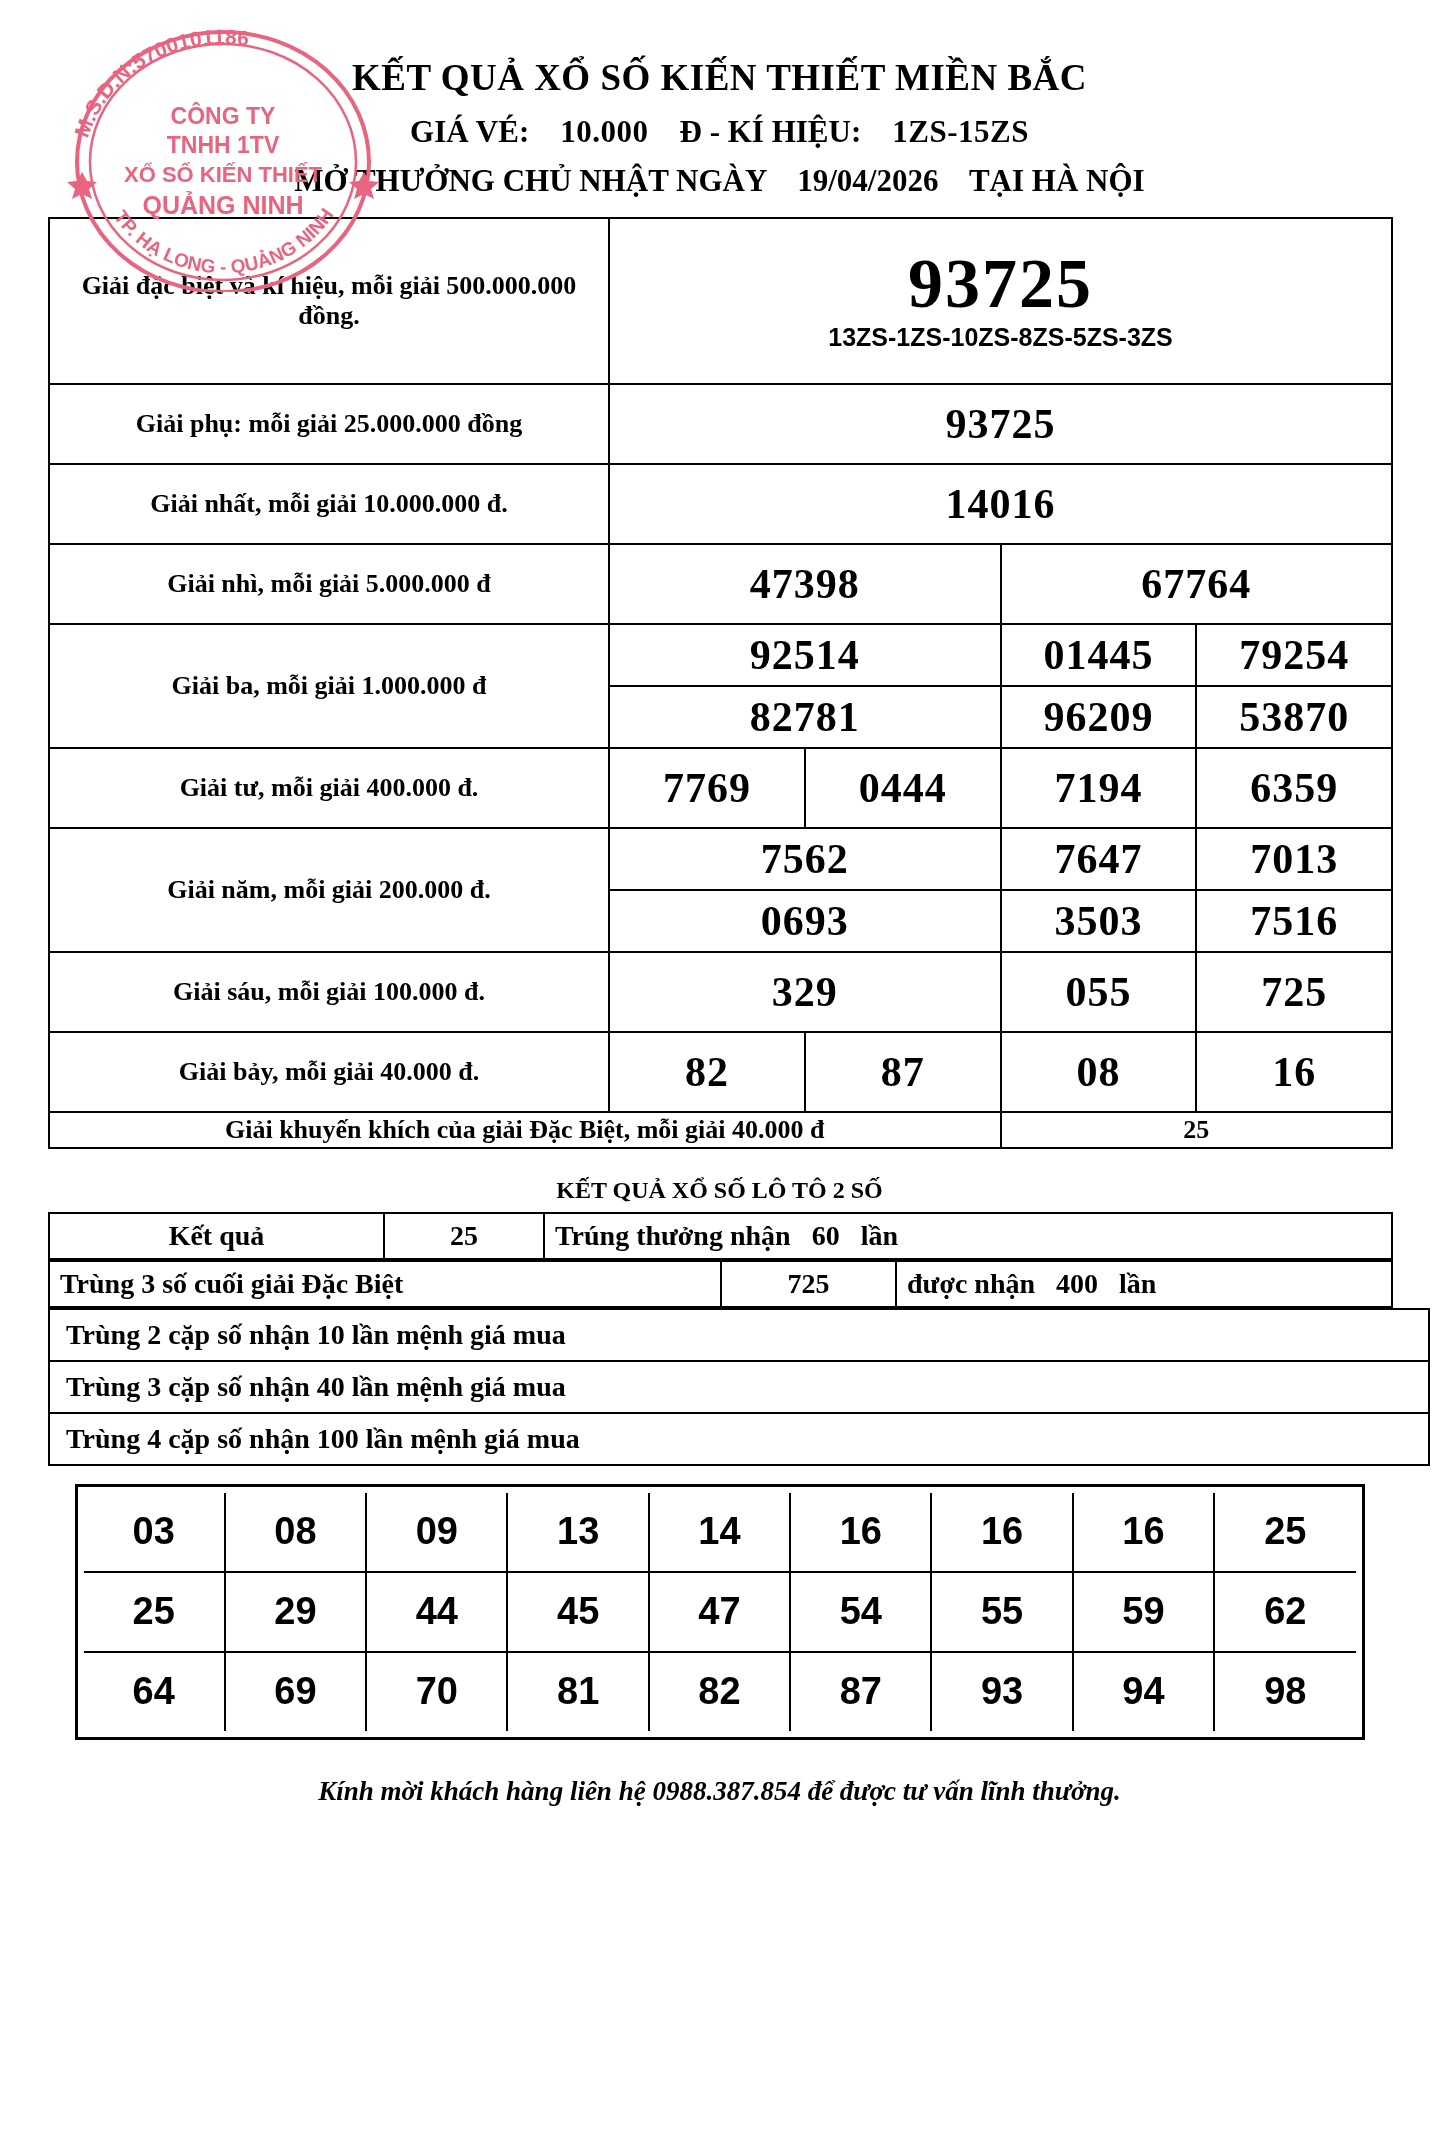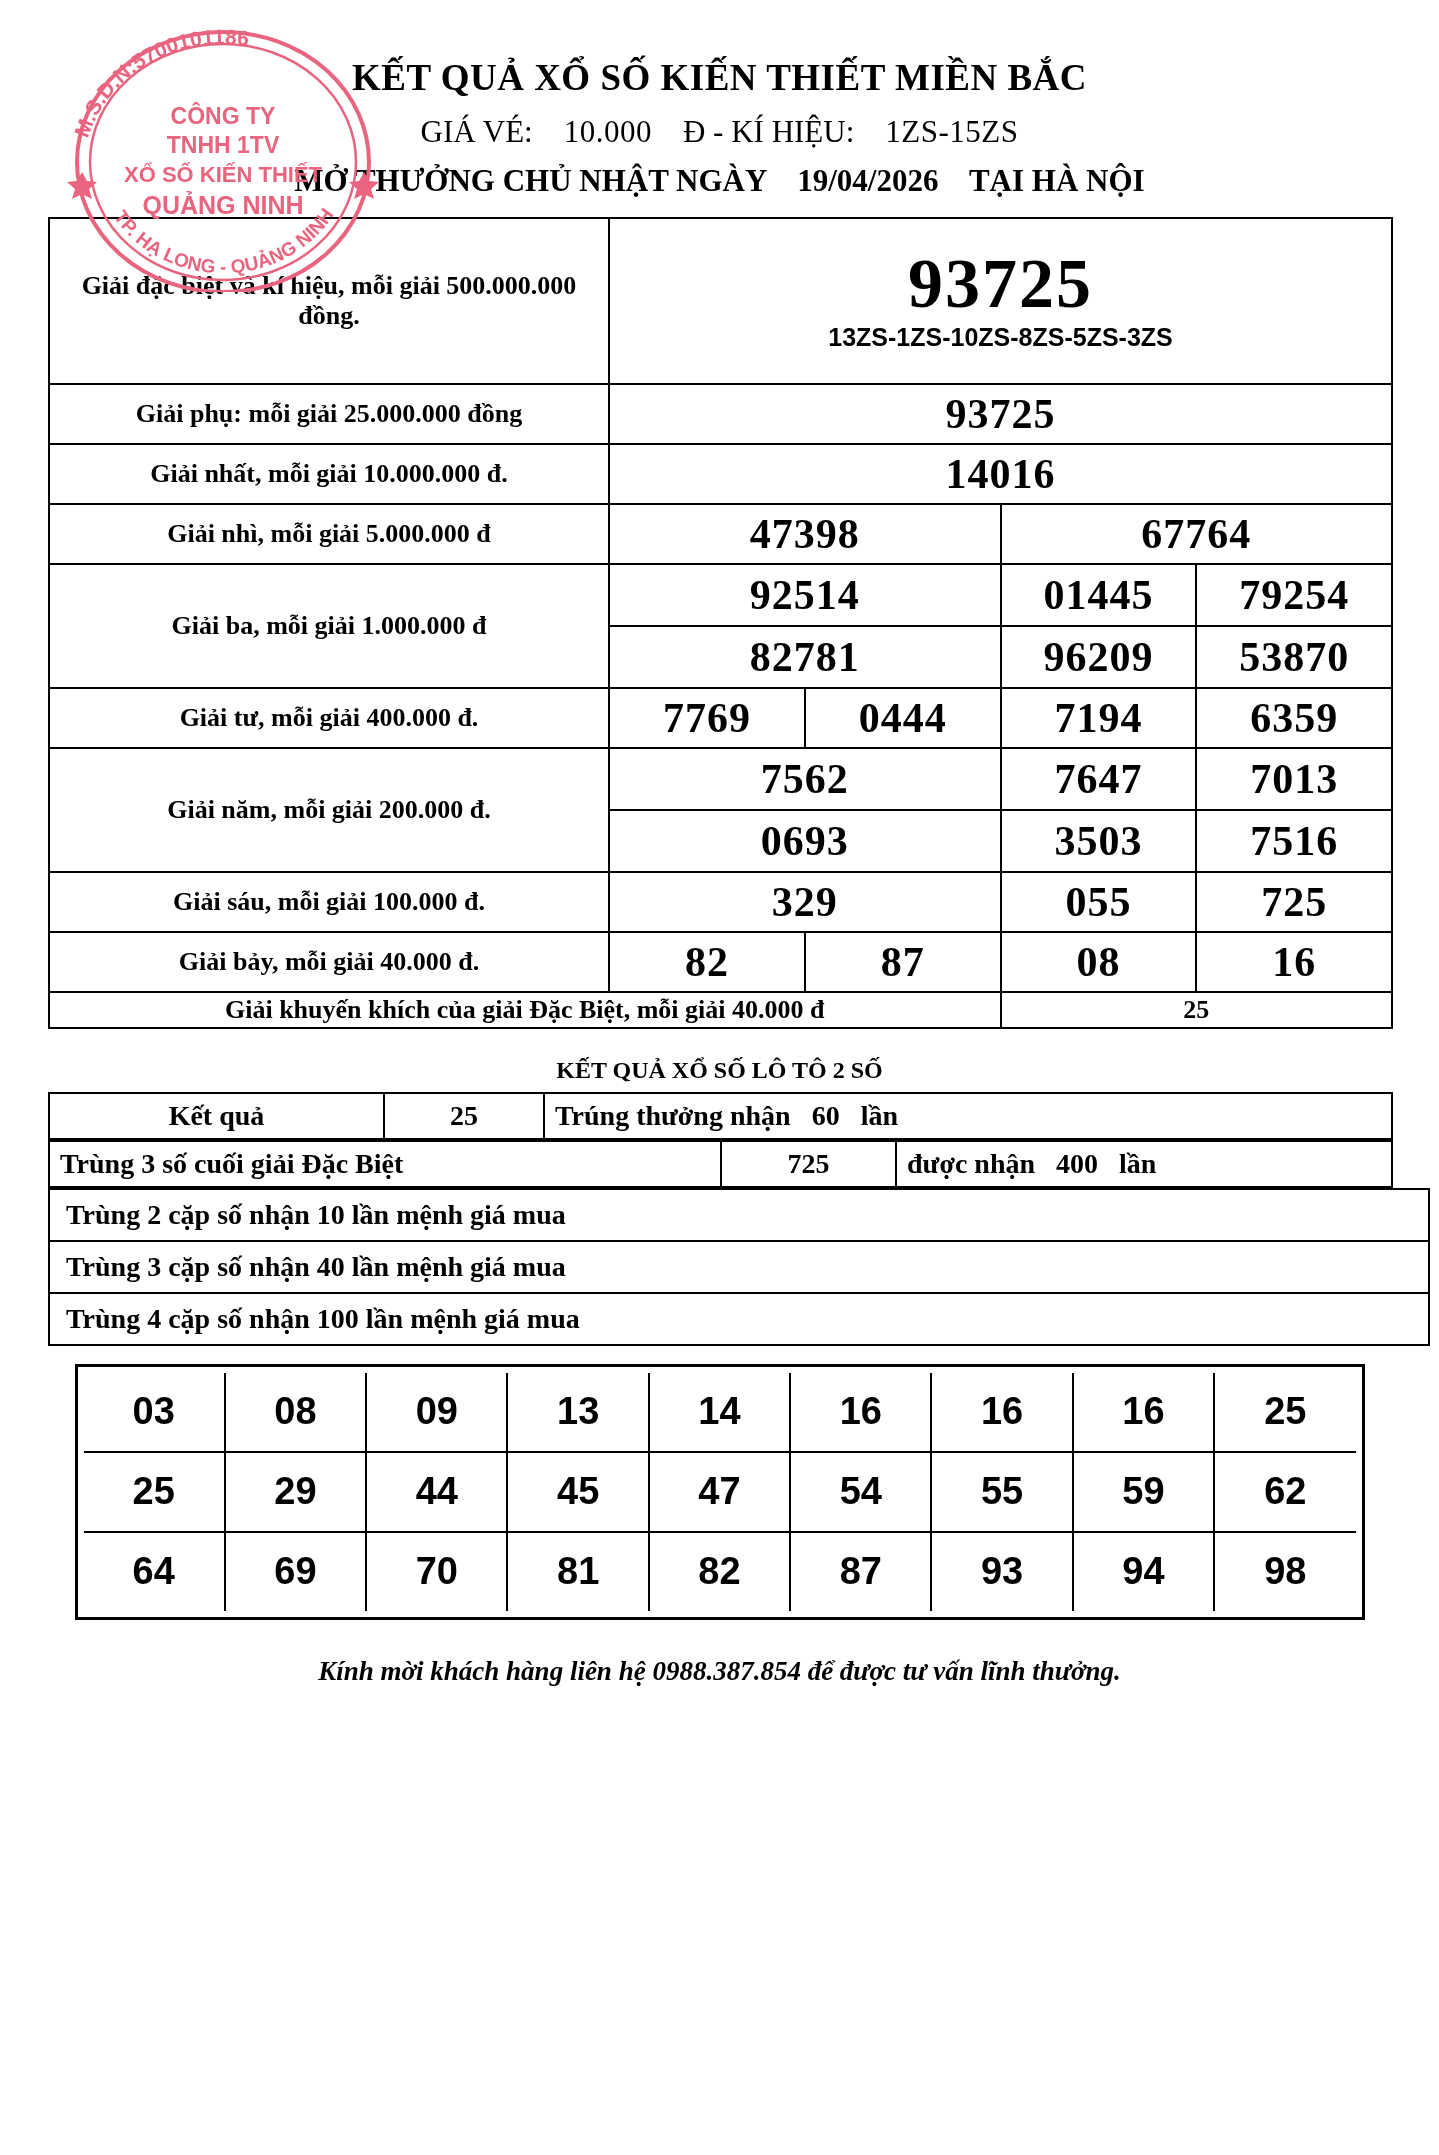--- a/index.html
+++ b/index.html
@@ -43,21 +43,21 @@
     padding-top: 58px;
   }
   .title-main {
     font-size: 37px;
     font-weight: bold;
     letter-spacing: 0.5px;
     line-height: 1.1;
   }
   .title-sub {
     font-size: 31px;
-    font-weight: normal;
+    font-weight: bold;
     margin-top: 15px;
     line-height: 1.15;
   }
   .title-sub .val { letter-spacing: 0.5px; }
   .title-sub2 {
     font-size: 31px;
     font-weight: bold;
     margin-top: 14px;
     line-height: 1.15;
   }
@@ -97,21 +97,21 @@
     letter-spacing: 2px;
   }
   .db-code {
     font-family: "Liberation Sans", sans-serif;
     font-weight: bold;
     font-size: 25px;
     letter-spacing: 0px;
     margin-top: 4px;
   }
   .row-db td { height: 160px; }
-  .row-h { height: 60px; padding-left: 31px; }
+  .row-h { height: 80px; padding-left: 31px; }
   .row-h2 { height: 62px; }
   .kk-val { font-size: 26px; font-weight: bold; }
 
   
   .sect-title {
     position: relative;
     z-index: 2;
     text-align: center;
     font-size: 24px;
     font-weight: bold;

